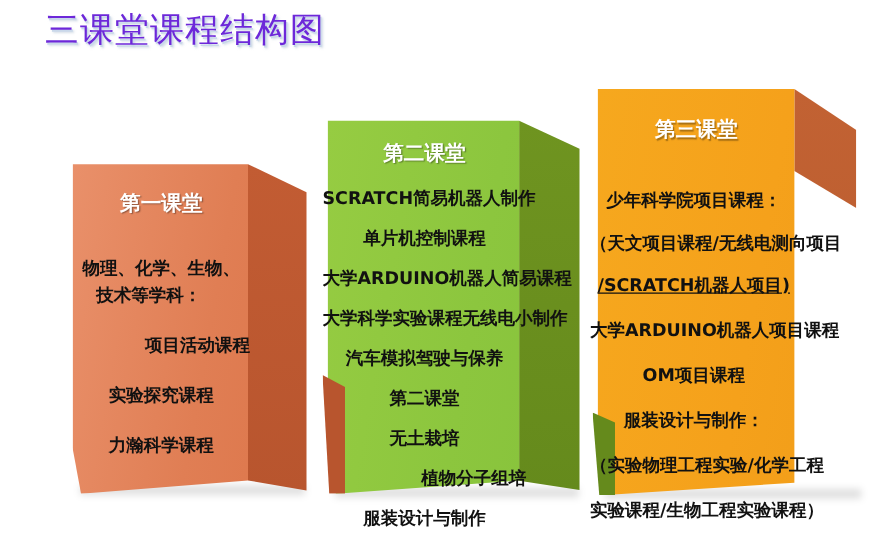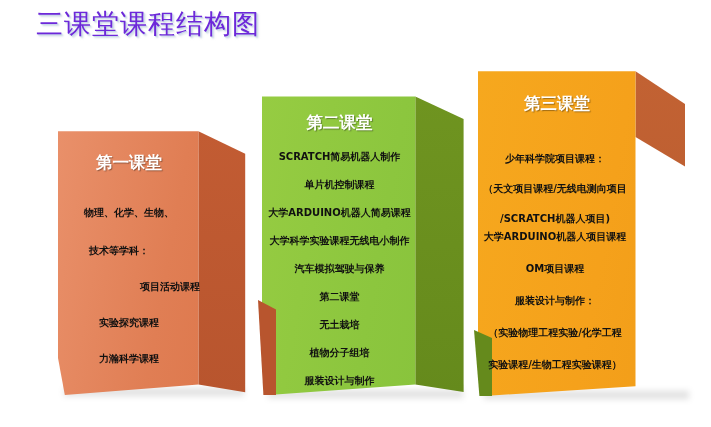--- a/index.html
+++ b/index.html
@@ -50,21 +50,21 @@
 
   .hdr {
     font-size: 16.5px;
     font-weight: bold;
     color: #ffffff;
     text-shadow: 1px 1px 1px rgba(0,0,0,.35);
     white-space: nowrap;
   }
 
   .line {
-    font-size: 10px;
+    font-size: 14px;
     font-weight: bold;
     color: #111111;
     white-space: nowrap;
     line-height: 1;
   }
 
   
   #block1 { left: 58px; top: 130px; width: 195px; height: 265px; }
   #block1 .face {
     background: linear-gradient(100deg, #E9906A 0%, #E07E54 55%, #DC7549 100%);
@@ -128,21 +128,21 @@
 
   <div class="shadow" style="left:64px; top:388px; width:180px; height:8px;"></div>
   <div class="block" id="block1">
     <div class="side"></div>
     <div class="face"></div>
   </div>
   <div class="content" style="left:58px; top:152px; width:142px;">
     <div class="hdr">第一课堂</div>
   </div>
   <div class="content" style="left:58px; top:208px; width:142px;">
-    <div class="line" style="margin-bottom:28px;">物理、化学、生物、</div>
+    <div class="line" style="margin-bottom:8px;">物理、化学、生物、</div>
     <div class="line" style="margin-bottom:26px; margin-left:-20px;">技术等学科：</div>
     <div class="line" style="margin-bottom:26px;text-align:right;">项目活动课程</div>
     <div class="line" style="margin-bottom:26px;">实验探究课程</div>
     <div class="line">力瀚科学课程</div>
   </div>
 
   <div class="shadow" style="left:268px; top:390px; width:195px; height:8px;"></div>
   <div class="sliver" id="sliver2"></div>
   <div class="block" id="block2">
     <div class="side"></div>
@@ -152,37 +152,37 @@
     <div class="hdr">第二课堂</div>
   </div>
   <div class="content" style="left:258px; top:152px; width:163px;">
     <div class="line" style="margin-bottom:18px;">SCRATCH简易机器人制作</div>
     <div class="line" style="margin-bottom:18px;">单片机控制课程</div>
     <div class="line" style="margin-bottom:18px;">大学ARDUINO机器人简易课程</div>
     <div class="line" style="margin-bottom:18px;">大学科学实验课程无线电小制作</div>
     <div class="line" style="margin-bottom:18px;">汽车模拟驾驶与保养</div>
     <div class="line" style="margin-bottom:18px;">第二课堂</div>
     <div class="line" style="margin-bottom:18px;">无土栽培</div>
-    <div class="line" style="margin-bottom:18px;">植物分子组培</div>
+    <div class="line" style="margin-bottom:18px;text-align:right;">植物分子组培</div>
     <div class="line">服装设计与制作</div>
   </div>
 
   <div class="shadow" style="left:484px; top:391px; width:205px; height:8px;"></div>
   <div class="sliver" id="sliver3"></div>
   <div class="block" id="block3">
     <div class="side"></div>
     <div class="face"></div>
   </div>
   <div class="content" style="left:478px; top:93px; width:158px;">
     <div class="hdr">第三课堂</div>
   </div>
   <div class="content" style="left:472px; top:154px; width:166px;">
     <div class="line" style="margin-bottom:20px;">少年科学院项目课程：</div>
     <div class="line" style="margin-bottom:20px;">（天文项目课程/无线电测向项目</div>
-    <div class="line" style="margin-bottom:8px;">/SCRATCH机器人项目)</div>
+    <div class="line" style="margin-bottom:22px;text-decoration:underline;">/SCRATCH机器人项目)</div>
     <div class="line" style="margin-bottom:22px;">大学ARDUINO机器人项目课程</div>
     <div class="line" style="margin-bottom:22px;">OM项目课程</div>
     <div class="line" style="margin-bottom:22px;">服装设计与制作：</div>
     <div class="line" style="margin-bottom:22px;">（实验物理工程实验/化学工程</div>
     <div class="line">实验课程/生物工程实验课程）</div>
   </div>
 
 </div>
 
 </body></html>

